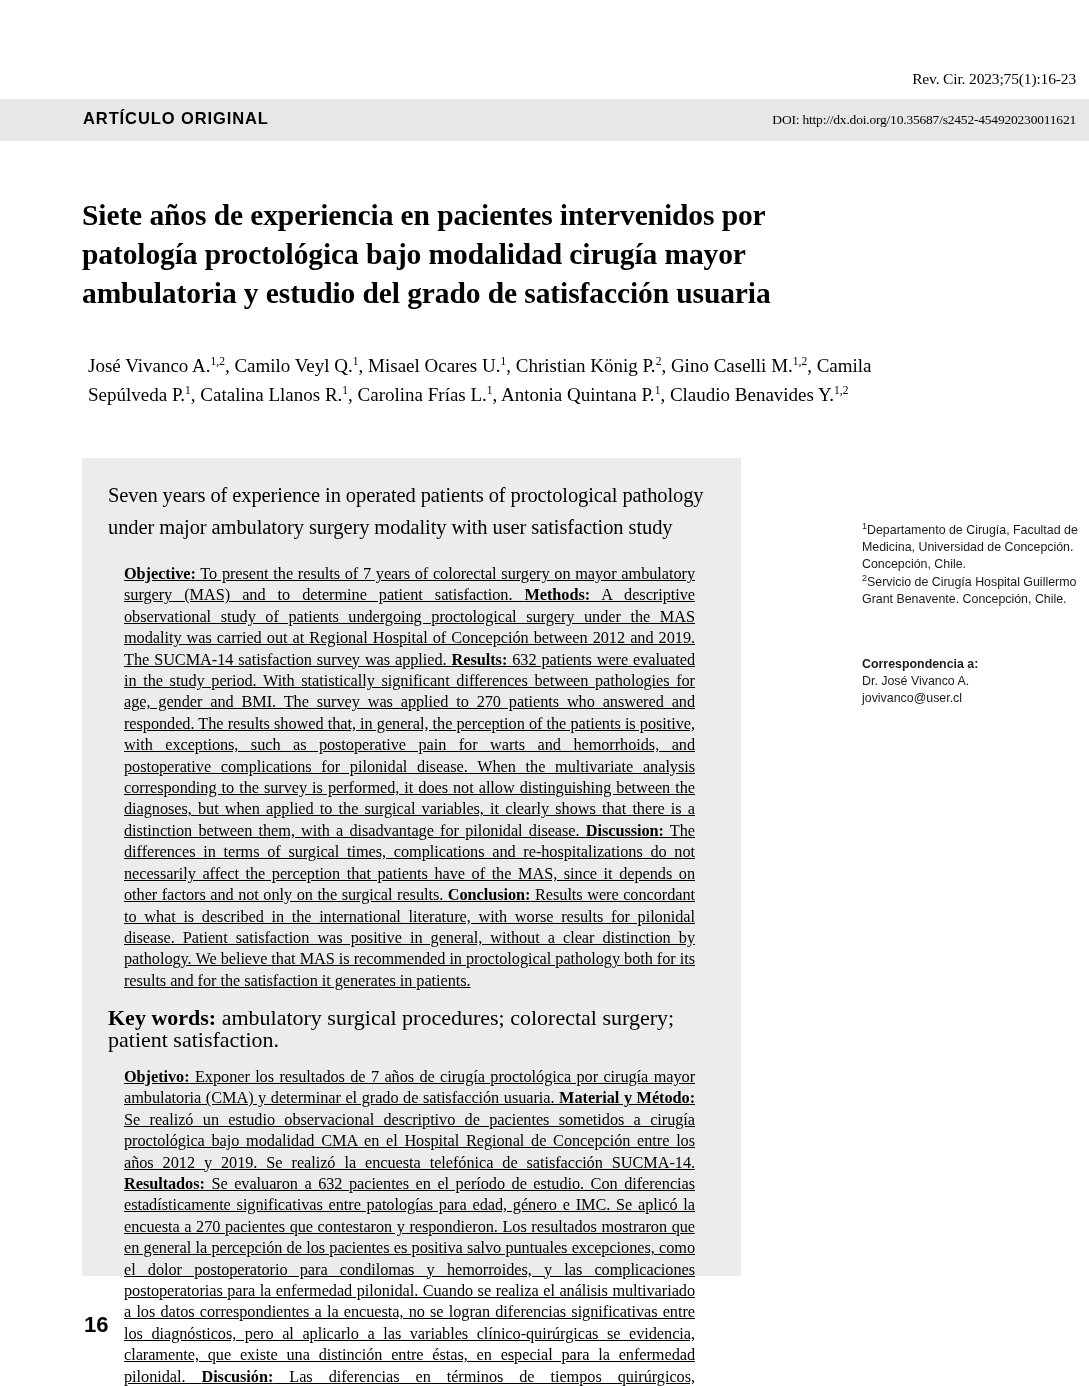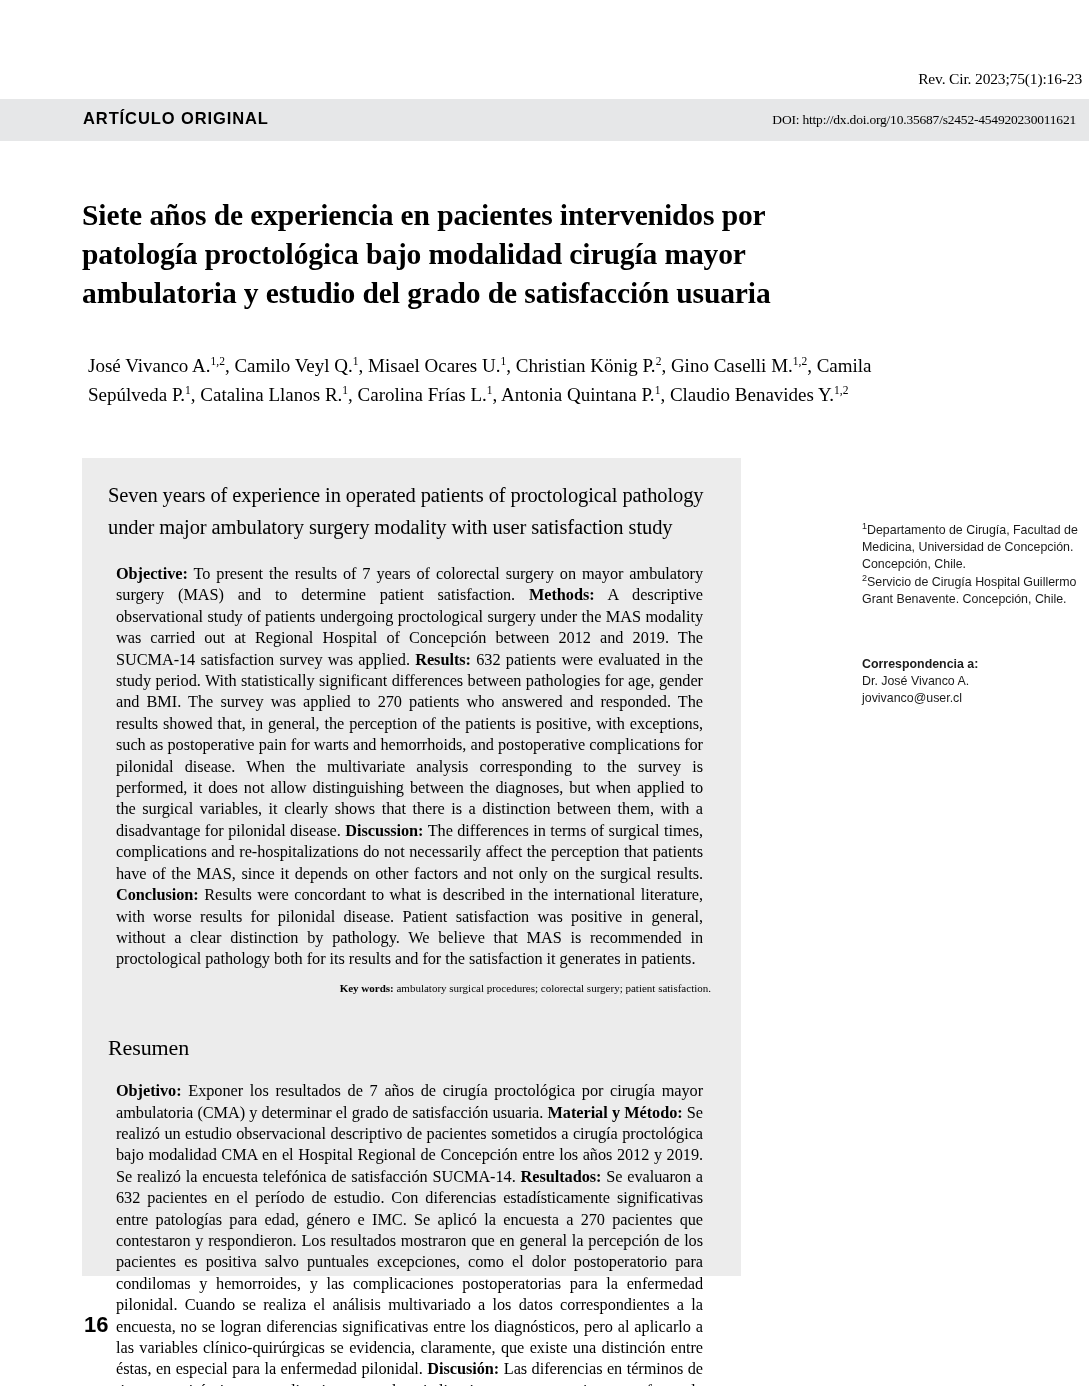--- a/index.html
+++ b/index.html
@@ -16,21 +16,21 @@
     overflow: hidden;
   }
 
   
   .running-head {
     position: absolute;
     top: 70px;
     left: 0;
     width: 1089px;
     text-align: right;
-    padding-right: 7px;
+    padding-right: 13px;
     box-sizing: border-box;
     font-size: 15.5px;
     letter-spacing: -0.15px;
   }
 
   
   .header-band {
     position: absolute;
     top: 99px;
     left: 0;
@@ -99,28 +99,29 @@
   .abstract-title {
     font-size: 20.5px;
     line-height: 31.5px;
     margin: 0 0 20px 0;
     letter-spacing: -0.1px;
   }
   .abstract-body {
     font-size: 16.3px;
     line-height: 21.4px;
     text-align: justify;
-    margin: 8px;
+    margin: 16px;
     letter-spacing: -0.05px;
+    text-decoration: underline;
   }
   .abstract-body b { font-weight: bold; }
   .keywords {
-    font-size: 11px;
+    font-size: 22px;
     line-height: 21.4px;
-    text-align: right;
+    text-align: left;
     margin: 0;
   }
   .resumen-heading {
     font-size: 22px;
     margin: 36px 0 19px 0;
     font-weight: normal;
     letter-spacing: -0.1px;
   }
 
   
@@ -167,21 +168,20 @@
 </div>
 
 <h1 class="article-title">Siete años de experiencia en pacientes intervenidos por patología proctológica bajo modalidad cirugía mayor ambulatoria y estudio del grado de satisfacción usuaria</h1>
 
 <div class="authors"><span>José Vivanco A.</span><sup>1,2</sup>, <span>Camilo Veyl Q.</span><sup>1</sup>, <span>Misael Ocares U.</span><sup>1</sup>, <span>Christian König P.</span><sup>2</sup>, <span>Gino Caselli M.</span><sup>1,2</sup>, <span>Camila Sepúlveda P.</span><sup>1</sup>, <span>Catalina Llanos R.</span><sup>1</sup>, <span>Carolina Frías L.</span><sup>1</sup>, <span>Antonia Quintana P.</span><sup>1</sup>, <span>Claudio Benavides Y.</span><sup>1,2</sup></div>
 
 <div class="abstract-box">
   <div class="abstract-title">Seven years of experience in operated patients of proctological pathology under major ambulatory surgery modality with user satisfaction study</div>
   <p class="abstract-body"><b>Objective:</b> To present the results of 7 years of colorectal surgery on mayor ambulatory surgery (MAS) and to determine patient satisfaction. <b>Methods:</b> A descriptive observational study of patients undergoing proctological surgery under the MAS modality was carried out at Regional Hospital of Concepción between 2012 and 2019. The SUCMA-14 satisfaction survey was applied. <b>Results:</b> 632 patients were evaluated in the study period. With statistically significant differences between pathologies for age, gender and BMI. The survey was applied to 270 patients who answered and responded. The results showed that, in general, the perception of the patients is positive, with exceptions, such as postoperative pain for warts and hemorrhoids, and postoperative complications for pilonidal disease. When the multivariate analysis corresponding to the survey is performed, it does not allow distinguishing between the diagnoses, but when applied to the surgical variables, it clearly shows that there is a distinction between them, with a disadvantage for pilonidal disease. <b>Discussion:</b> The differences in terms of surgical times, complications and re-hospitalizations do not necessarily affect the perception that patients have of the MAS, since it depends on other factors and not only on the surgical results. <b>Conclusion:</b> Results were concordant to what is described in the international literature, with worse results for pilonidal disease. Patient satisfaction was positive in general, without a clear distinction by pathology. We believe that MAS is recommended in proctological pathology both for its results and for the satisfaction it generates in patients.</p>
   <p class="keywords"><b>Key words:</b> ambulatory surgical procedures; colorectal surgery; patient satisfaction.</p>
-  <h2 class="resumen-heading">Resumen</h2>
   <p class="abstract-body"><b>Objetivo:</b> Exponer los resultados de 7 años de cirugía proctológica por cirugía mayor ambulatoria (CMA) y determinar el grado de satisfacción usuaria. <b>Material y Método:</b> Se realizó un estudio observacional descriptivo de pacientes sometidos a cirugía proctológica bajo modalidad CMA en el Hospital Regional de Concepción entre los años 2012 y 2019. Se realizó la encuesta telefónica de satisfacción SUCMA-14. <b>Resultados:</b> Se evaluaron a 632 pacientes en el período de estudio. Con diferencias estadísticamente significativas entre patologías para edad, género e IMC. Se aplicó la encuesta a 270 pacientes que contestaron y respondieron. Los resultados mostraron que en general la percepción de los pacientes es positiva salvo puntuales excepciones, como el dolor postoperatorio para condilomas y hemorroides, y las complicaciones postoperatorias para la enfermedad pilonidal. Cuando se realiza el análisis multivariado a los datos correspondientes a la encuesta, no se logran diferencias significativas entre los diagnósticos, pero al aplicarlo a las variables clínico-quirúrgicas se evidencia, claramente, que existe una distinción entre éstas, en especial para la enfermedad pilonidal. <b>Discusión:</b> Las diferencias en términos de tiempos quirúrgicos, complicaciones y re-hospitalizaciones, no necesariamente afectan la percepción que los pacientes tienen de la CMA, ya que ésta depende de otros factores y no solo de los resultados quirúrgicos. <b>Conclusión:</b> Se</p>
 </div>
 
 <div class="sidebar">
   <div class="block"><sup>1</sup><span>Departamento de Cirugía, Facultad de Medicina, Universidad de Concepción. Concepción, Chile.</span><br><sup>2</sup><span>Servicio de Cirugía Hospital Guillermo Grant Benavente. Concepción, Chile.</span><br></div>
   <div class="block">
     <span class="corr-label">Correspondencia a:</span>
     <span>Dr. José Vivanco A.</span><br>
     <span>jovivanco@user.cl</span>
   </div>

